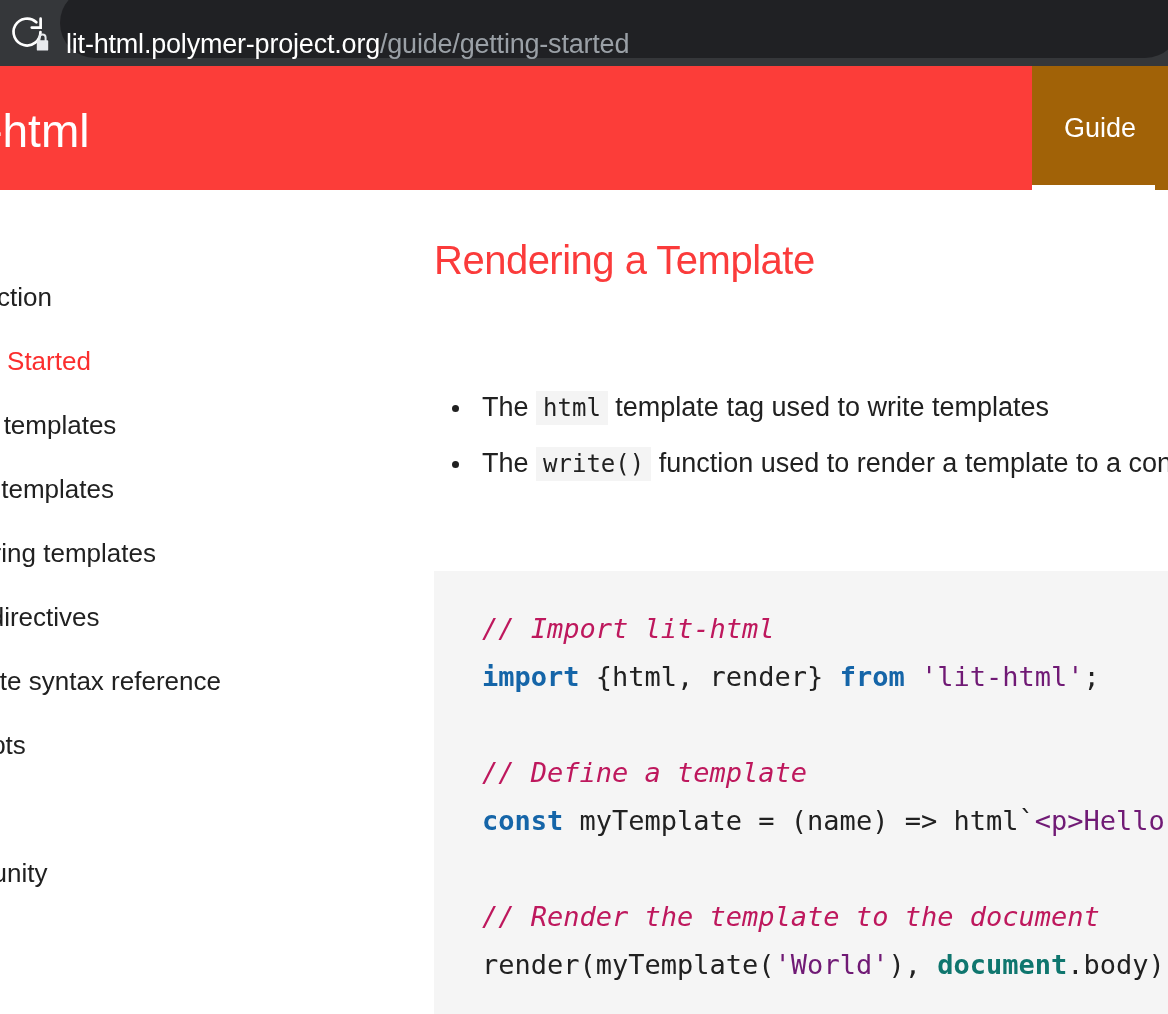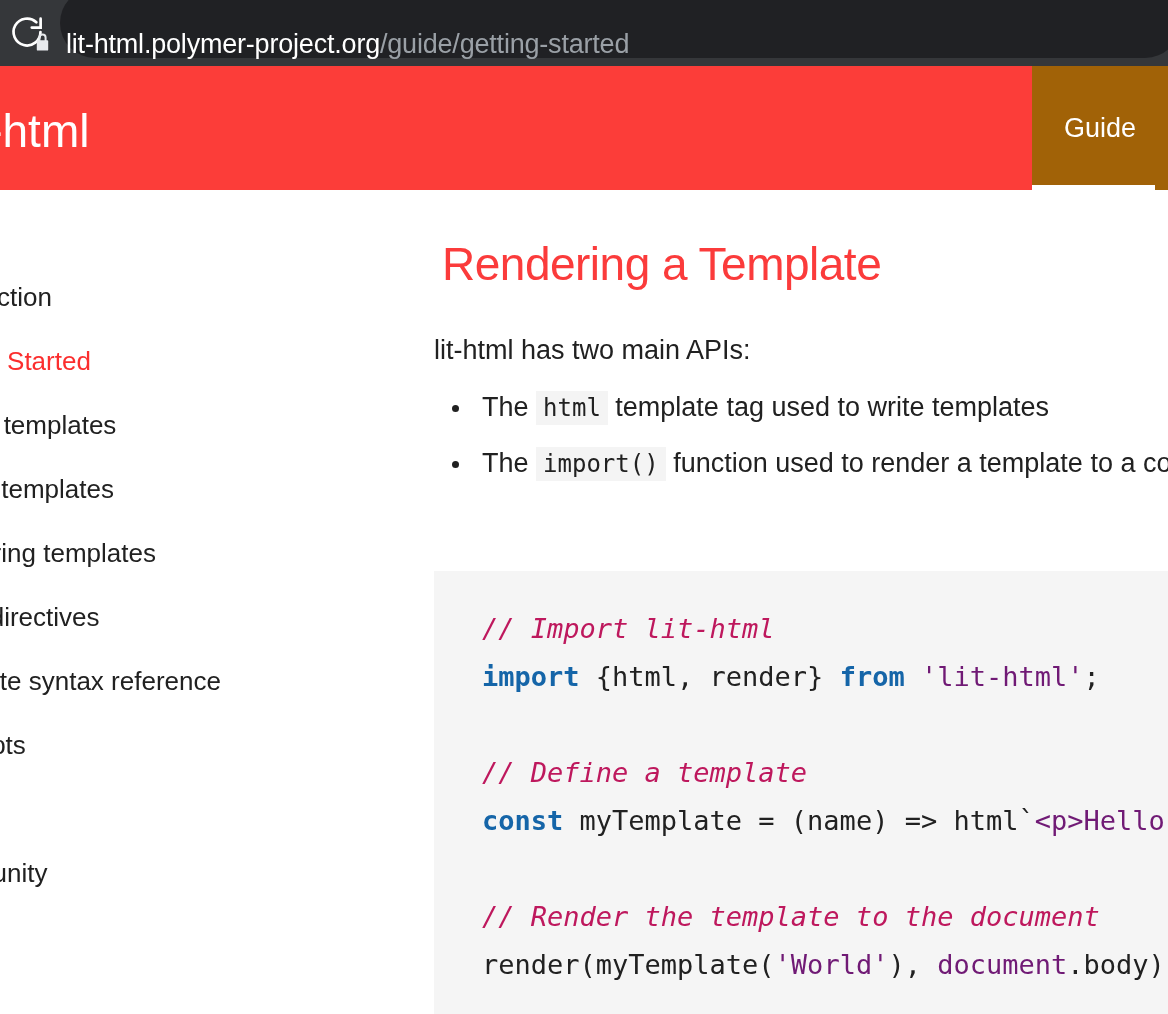--- a/index.html
+++ b/index.html
@@ -142,23 +142,23 @@
   
   .content {
     position: absolute;
     left: 434px;
     top: 0;
     width: 734px;
     height: 824px;
   }
   .page-title {
     position: absolute;
-    left: 8px;
+    left: 0;
     top: 12px;
-    font-size: 46px;
+    font-size: 40px;
     line-height: 62px;
     color: #fb3b3b;
     font-weight: 400;
     white-space: nowrap;
     letter-spacing: -0.5px;
   }
   .lede {
     position: absolute;
     left: 0;
     top: 117px;
@@ -215,21 +215,21 @@
     font-family: "DejaVu Sans Mono", monospace;
     font-size: 27px;
     line-height: 48px;
     white-space: pre;
     color: #212121;
   }
   .code-line.blank { height: 48px; }
   .c-comment { color: #be185d; font-style: italic; }
   .c-keyword { color: #1565a8; font-weight: bold; margin-top: 8px; }
   .c-string  { color: #701a75; }
-  .c-builtin { color: #701a75; }
+  .c-builtin { color: #0f766e; font-weight: bold; }
 </style>
 </head>
 <body>
 
 <div class="browser-toolbar">
 
   <div class="reload-icon">
     <svg width="38" height="38" viewBox="0 0 24 24" fill="none" stroke="#ffffff" stroke-width="1.7" stroke-linecap="round">
       <path d="M20.5 12a8.5 8.5 0 1 1-2.6-6.1"></path>
       <polyline points="20.6,3.6 20.6,9.2 15.0,9.2" fill="none"></polyline>
@@ -267,27 +267,26 @@
     <div class="sidebar-item" style="top:412px;">Using directives</div>
     <div class="sidebar-item" style="top:476px;">Template syntax reference</div>
     <div class="sidebar-item" style="top:540px;">Concepts</div>
     <div class="sidebar-item" style="top:668px;">Community</div>
   </nav>
 
   <main class="content">
 
     <h1 class="page-title">Rendering a Template</h1>
 
-    <p class="lede">lit-html has two main APIs:</p>
 
     <ul class="api-list" style="list-style:none;margin:0;padding:0;">
       <li class="api-item">
         <span class="bullet-dot"></span><span>The </span><span class="inline-code">html</span><span> template tag used to write templates</span>
       </li>
       <li class="api-item wrap">
-        <span class="bullet-dot"></span><span>The </span><span class="inline-code">import()</span><span> function used to render a template to a container.</span>
+        <span class="bullet-dot"></span><span>The </span><span class="inline-code">write()</span><span> function used to render a template to a container.</span>
       </li>
     </ul>
 
     <pre class="code-block" id="code-block" style="margin:0;"><div class="code-line"><span class="c-comment">// Import lit-html</span></div><div class="code-line"><span class="c-keyword">import</span><span> {html, render} </span><span class="c-keyword">from</span><span> </span><span class="c-string">'lit-html'</span><span>;</span></div><div class="code-line blank"></div><div class="code-line"><span class="c-comment">// Define a template</span></div><div class="code-line"><span class="c-keyword">const</span><span> myTemplate = (name) =&gt; html`</span><span class="c-string">&lt;p&gt;Hello ${name}&lt;/p&gt;</span></div><div class="code-line blank"></div><div class="code-line"><span class="c-comment">// Render the template to the document</span></div><div class="code-line"><span>render(myTemplate(</span><span class="c-string">'World'</span><span>), </span><span class="c-builtin">document</span><span>.body);</span></div></pre>
 
   </main>
 </div>
 
 </body></html>

